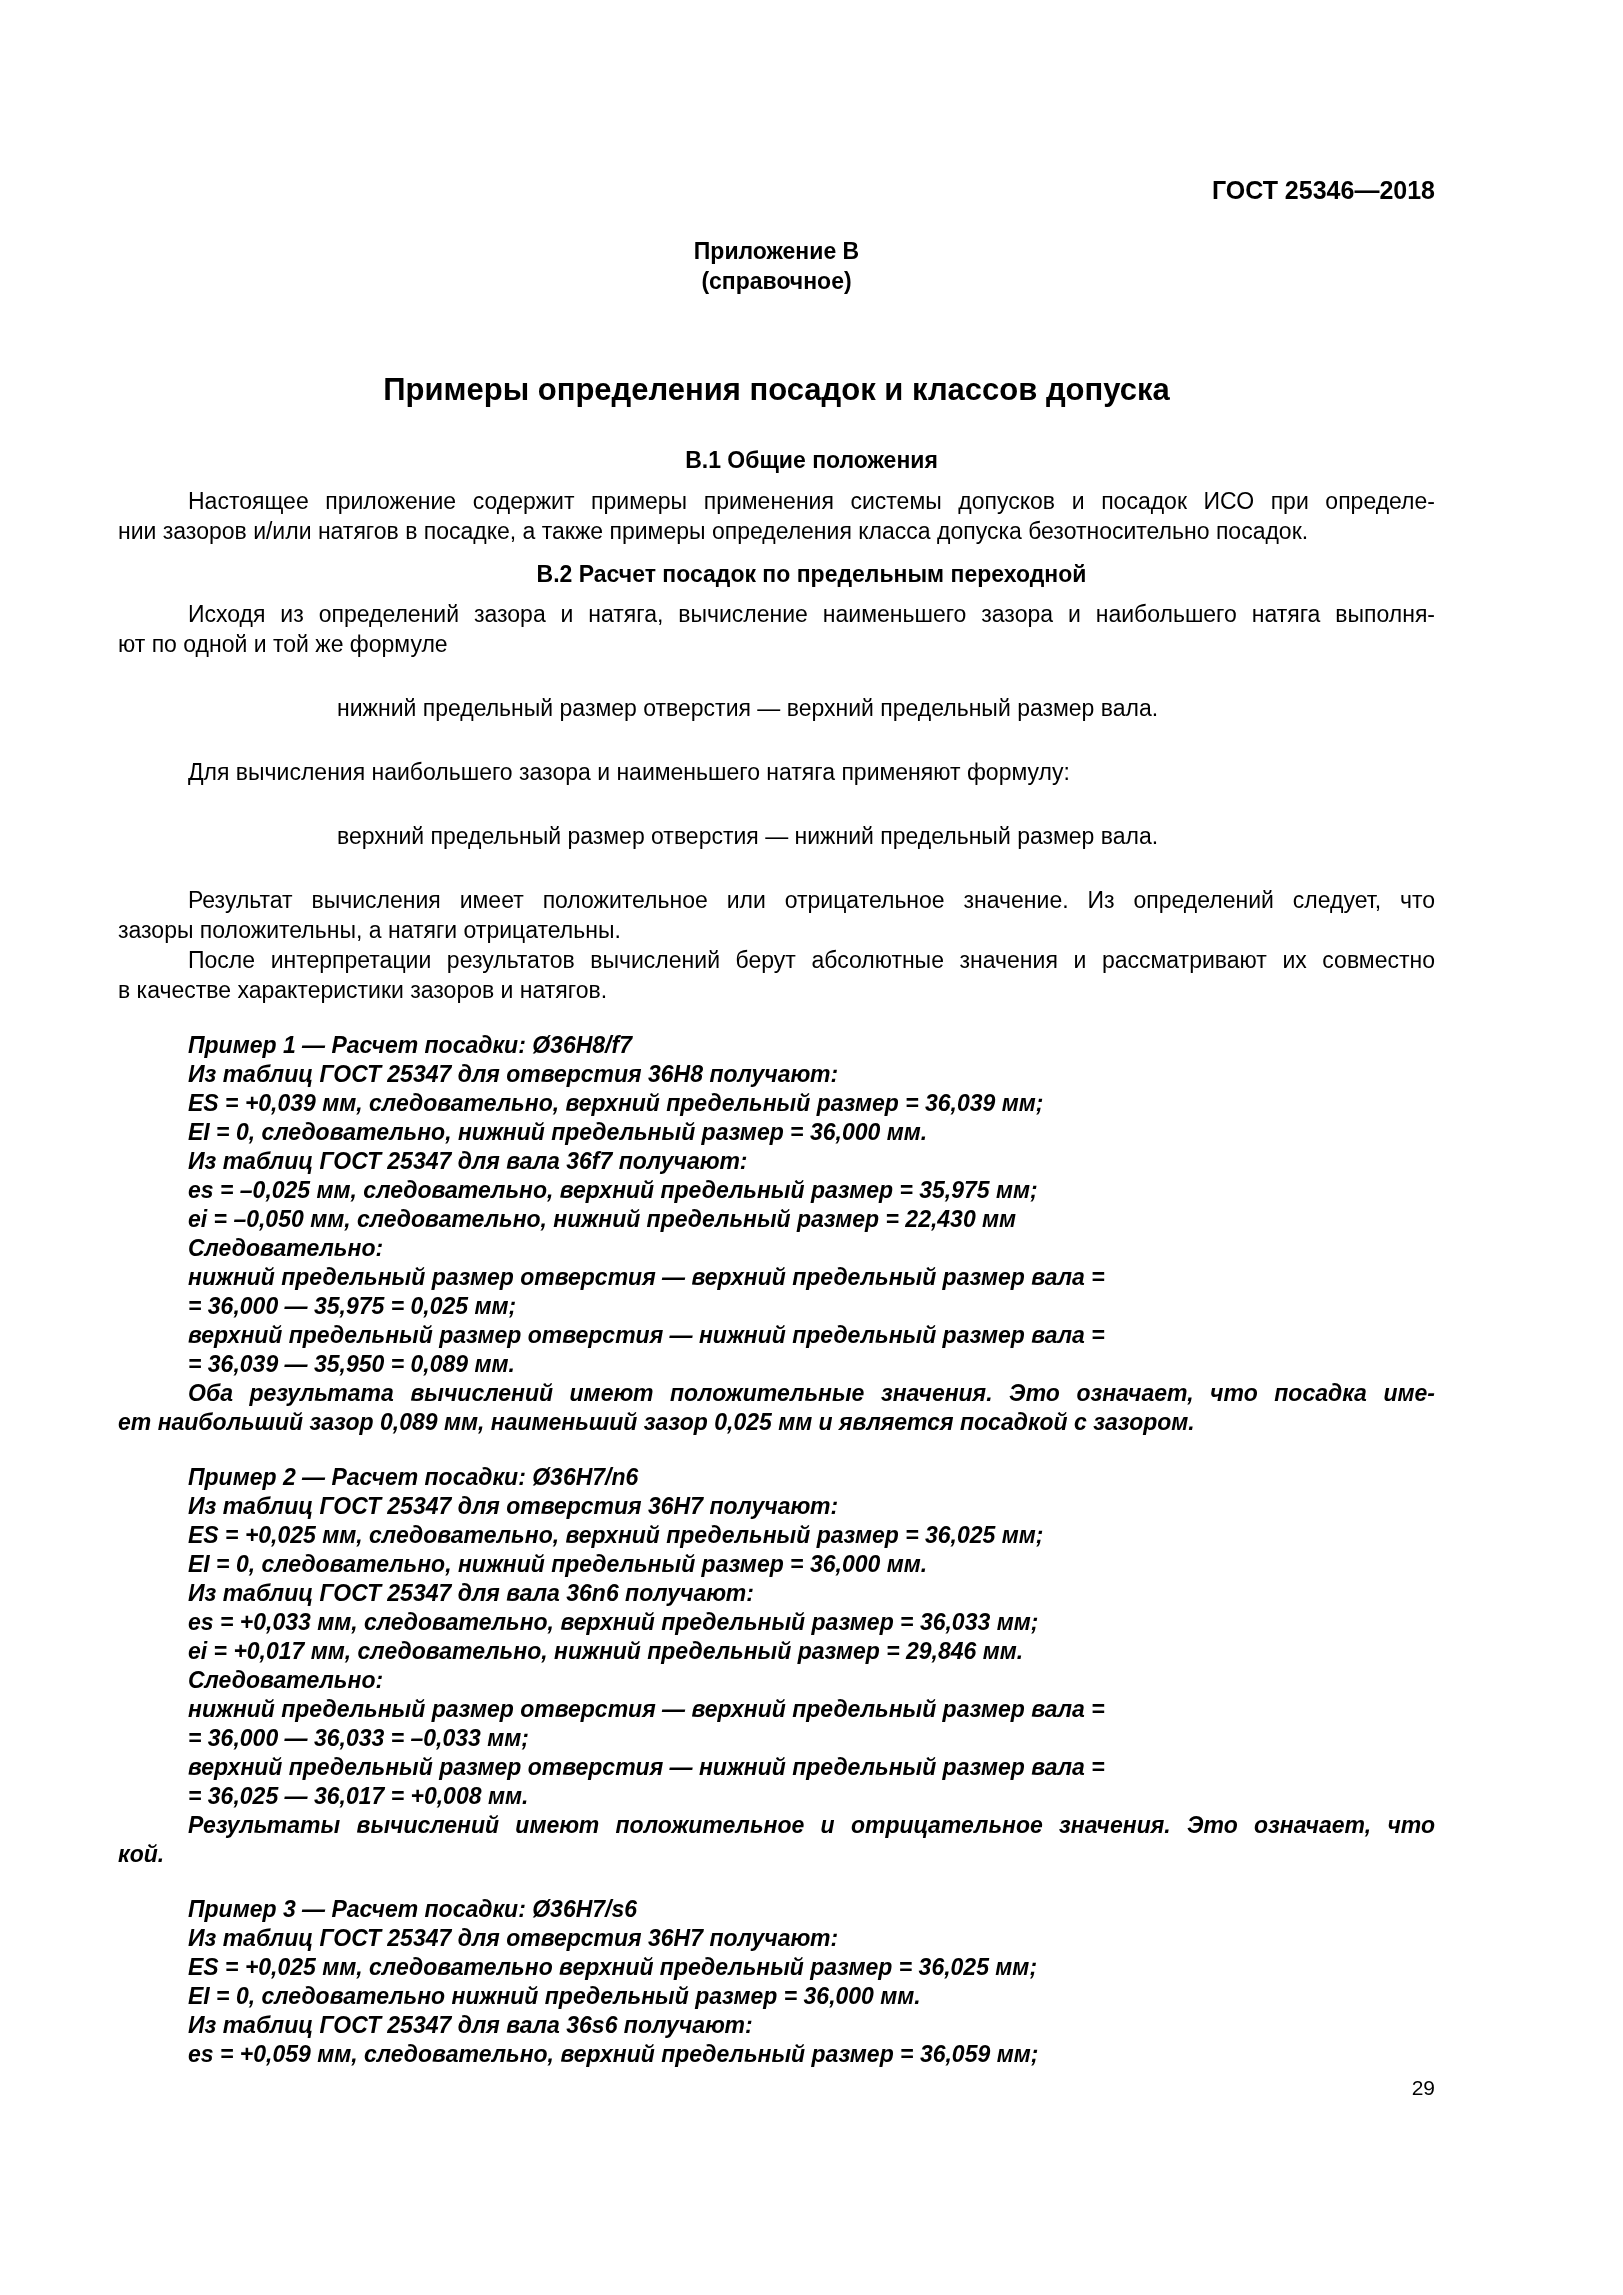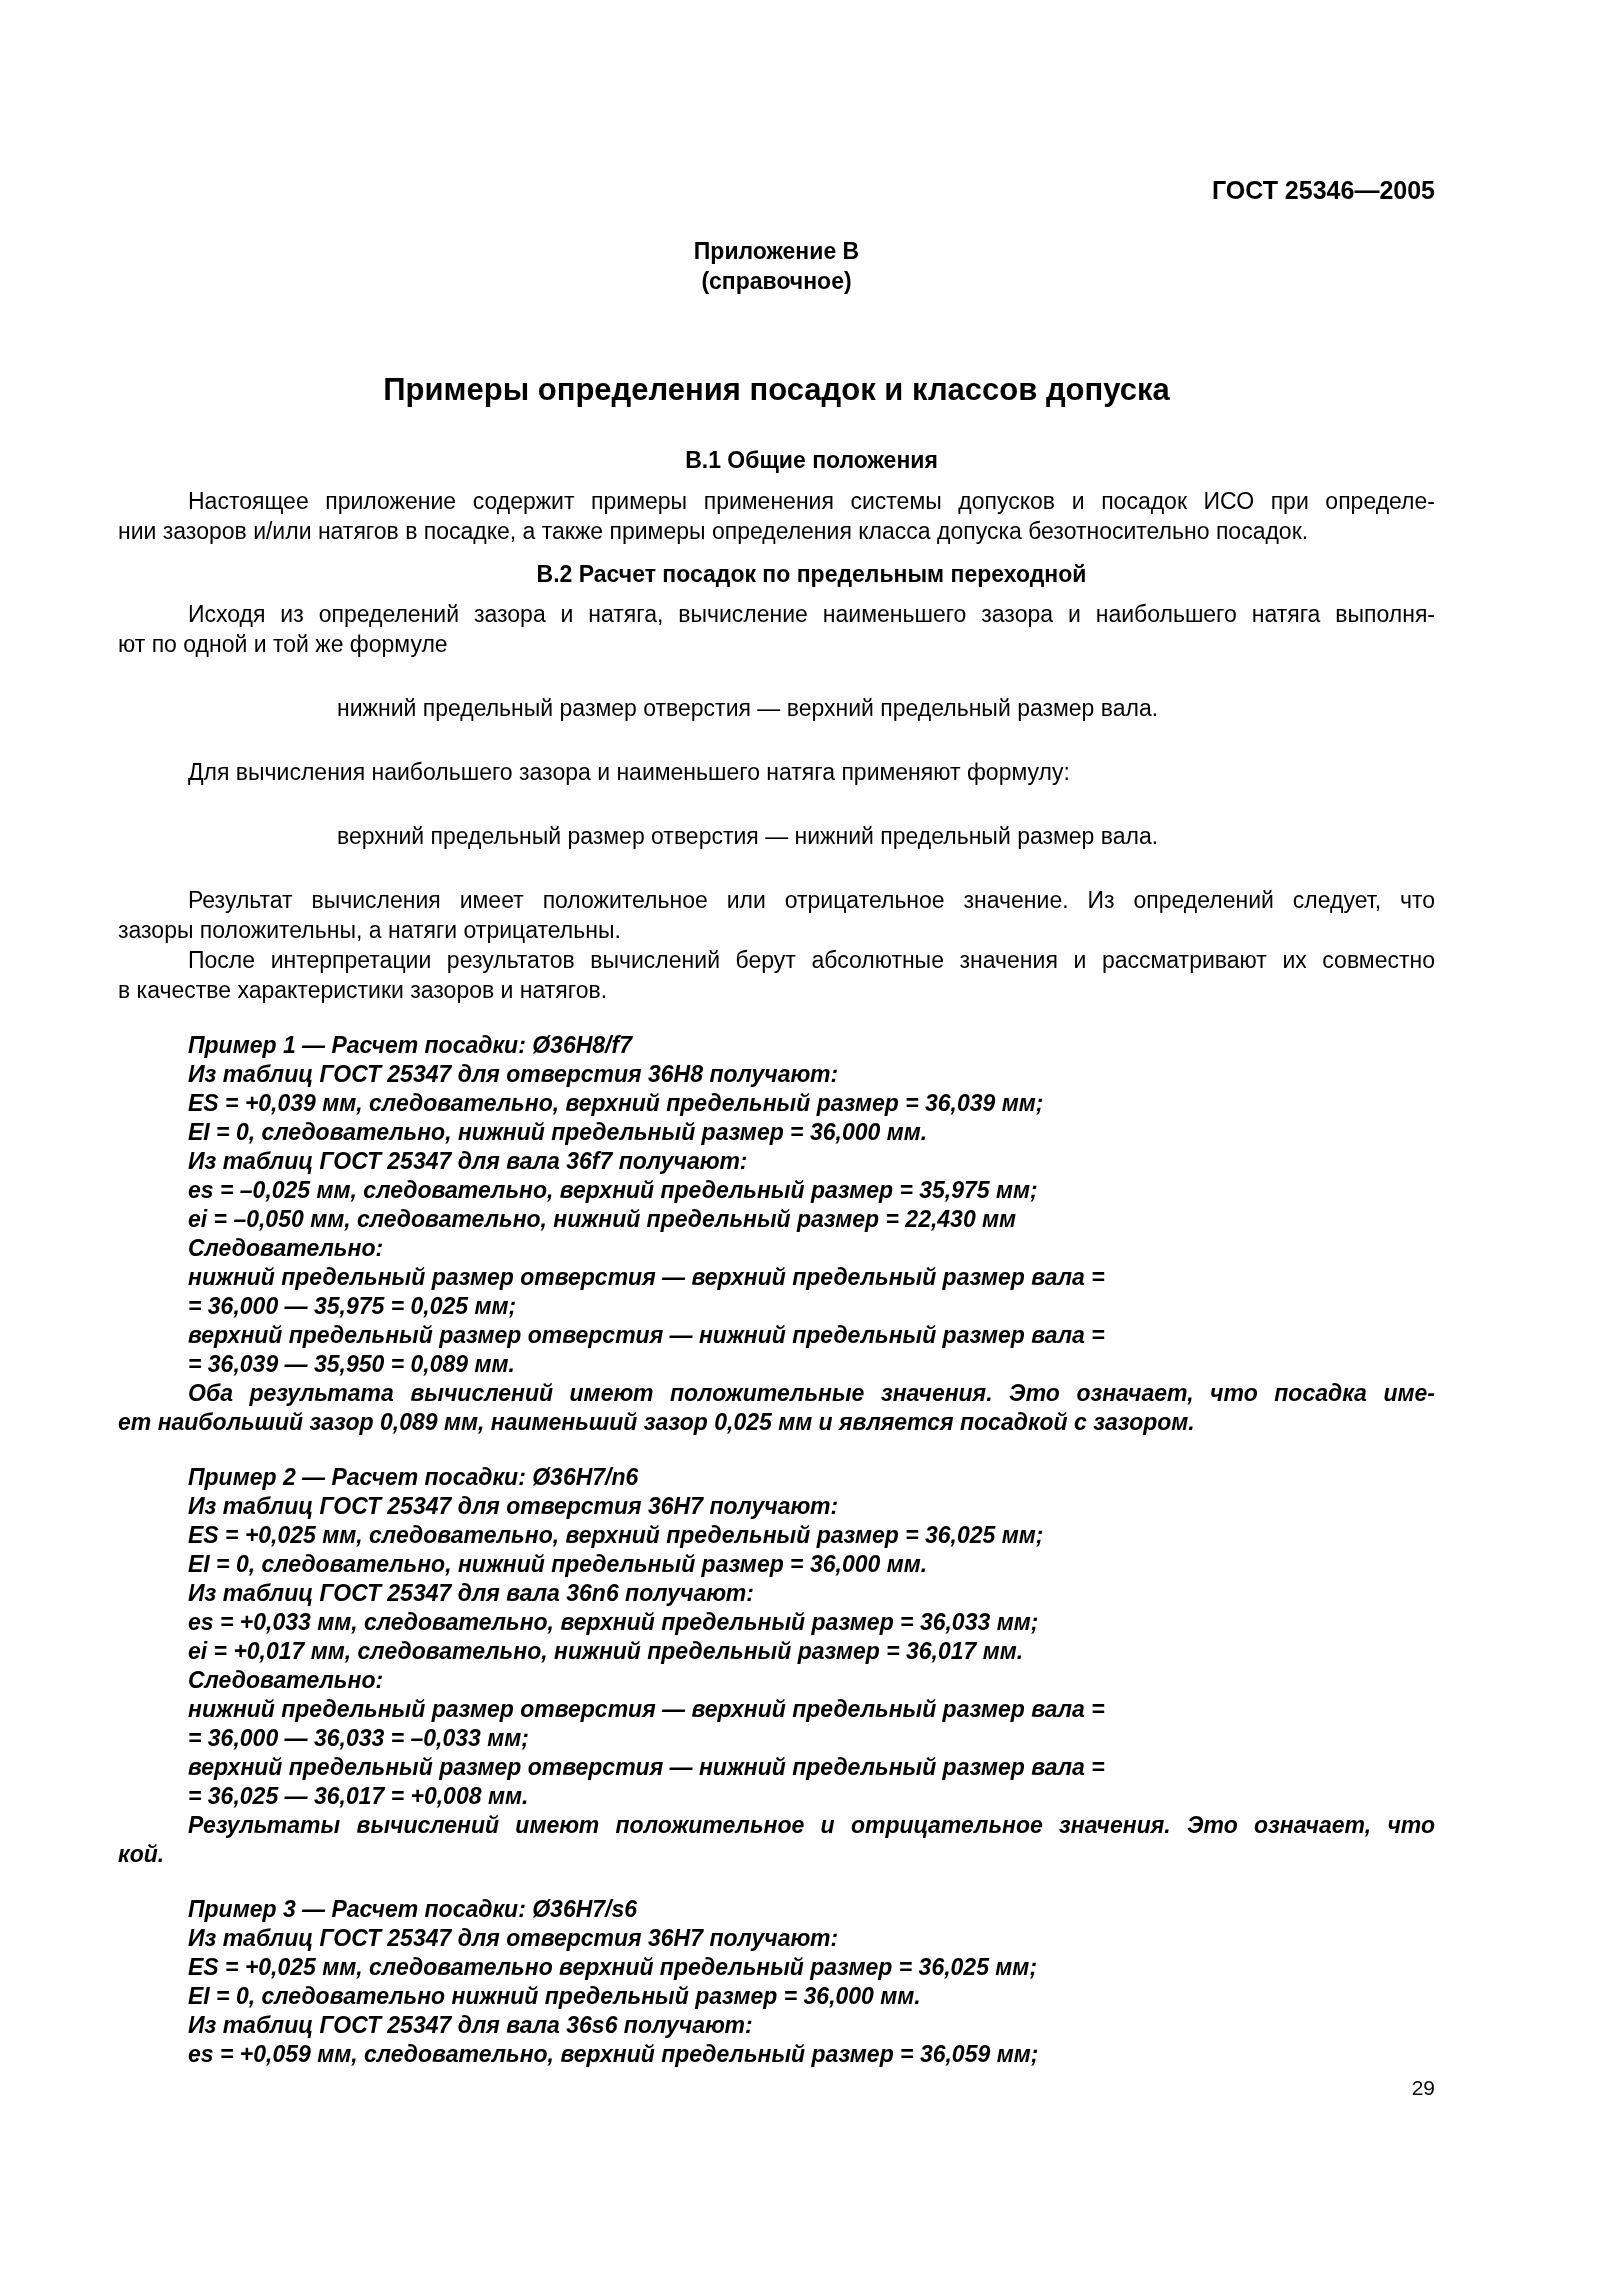--- a/index.html
+++ b/index.html
@@ -35,21 +35,21 @@
   .footer {
     position:absolute; top:2076px; left:118px; width:1317px;
     text-align:right; font-weight:400; font-size:21px;
   }
 </style>
 </head>
 <body>
 
 <div class="page">
   <div class="header">
-    <span>ГОСТ 25346—2005</span>
+    <span>ГОСТ 25346—2018</span>
   </div>
   <div class="content">
     <div class="annex-label">Приложение В</div>
     <div class="annex-note">(справочное)</div>
     <div class="doc-title">Примеры определения посадок и классов допуска</div>
     <div id="blocks">
         <div class="block heading">
           <div class="line in">В.1 Общие положения</div>
         </div>
         <div class="block para">
@@ -94,21 +94,21 @@
           <div class="line in j">Оба результата вычислений имеют положительные значения. Это означает, что посадка име-</div>
           <div class="line">ет наибольший зазор 0,089 мм, наименьший зазор 0,025 мм и является посадкой с зазором.</div>
         </div>
         <div class="block example">
           <div class="line in">Пример 2 — Расчет посадки: Ø36H7/n6</div>
           <div class="line in">Из таблиц ГОСТ 25347 для отверстия 36H7 получают:</div>
           <div class="line in">ES = +0,025 мм, следовательно, верхний предельный размер = 36,025 мм;</div>
           <div class="line in">EI = 0, следовательно, нижний предельный размер = 36,000 мм.</div>
           <div class="line in">Из таблиц ГОСТ 25347 для вала 36n6 получают:</div>
           <div class="line in">es = +0,033 мм, следовательно, верхний предельный размер = 36,033 мм;</div>
-          <div class="line in">ei = +0,017 мм, следовательно, нижний предельный размер = 36,017 мм.</div>
+          <div class="line in">ei = +0,017 мм, следовательно, нижний предельный размер = 29,846 мм.</div>
           <div class="line in">Следовательно:</div>
           <div class="line in">нижний предельный размер отверстия — верхний предельный размер вала =</div>
           <div class="line in">= 36,000 — 36,033 = –0,033 мм;</div>
           <div class="line in">верхний предельный размер отверстия — нижний предельный размер вала =</div>
           <div class="line in">= 36,025 — 36,017 = +0,008 мм.</div>
           <div class="line in j">Результаты вычислений имеют положительное и отрицательное значения. Это означает, что</div>
           <div class="line">кой.</div>
         </div>
         <div class="block example">
           <div class="line in">Пример 3 — Расчет посадки: Ø36H7/s6</div>

